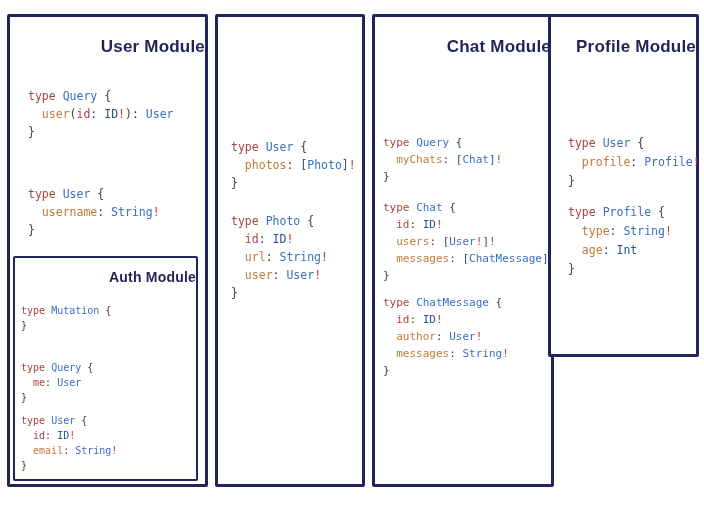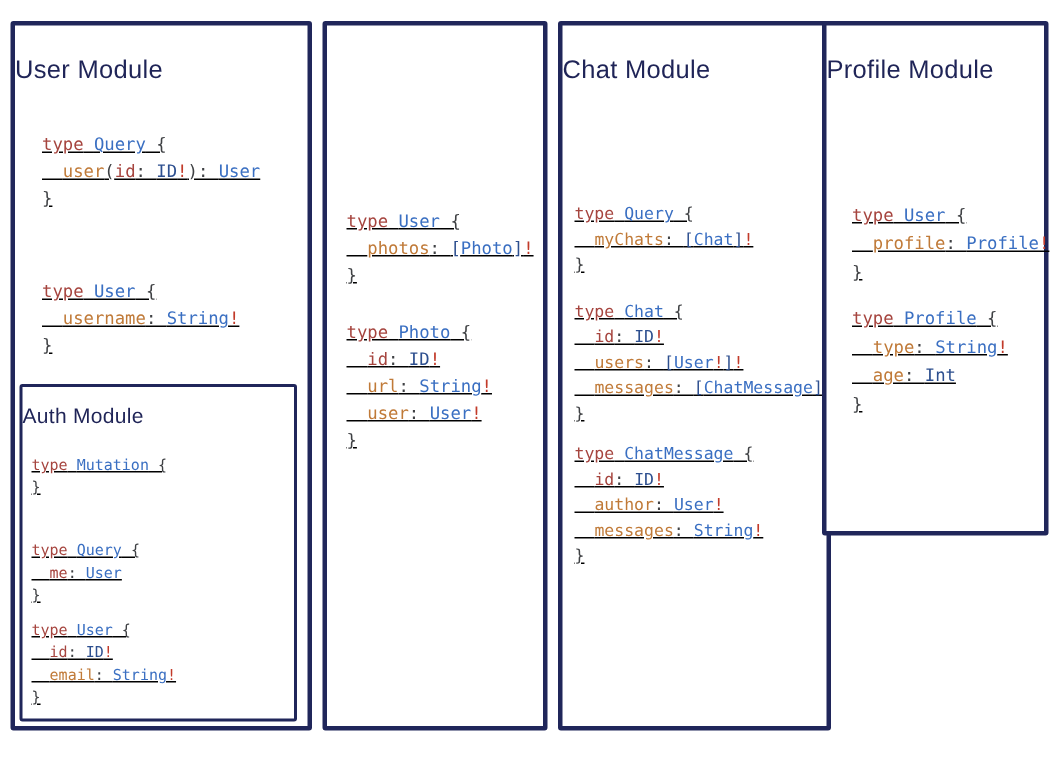--- a/index.html
+++ b/index.html
@@ -17,35 +17,34 @@
     border-radius: 2px;
     box-sizing: border-box;
   }
   #box-user    { left: 7px;   top: 14px;  width: 201px; height: 473px; }
   #box-gallery { left: 215px; top: 14px;  width: 150px; height: 473px; }
   #box-chat    { left: 372px; top: 14px;  width: 182px; height: 473px; }
   #box-profile { left: 548px; top: 14px;  width: 151px; height: 343px; }
   #box-auth    { left: 13px;  top: 256px; width: 185px; height: 225px; border-width: 2px; z-index: 2; }
 
   .module-title {
-    text-align: left;
-    font-weight: normal;
+    text-align: right;
+    font-weight: bold;
     color: var(--title, #1f2457);
     font-size: 17px;
     letter-spacing: 0.2px;
     margin-top: 20px;
   }
   #box-auth .module-title { font-size: 14px; margin-top: 11px; }
 
   .code {
     position: absolute;
     font-family: "DejaVu Sans Mono", monospace;
     font-size: 11.5px;
     line-height: 18px;
-    text-decoration: underline;
   }
   .code-line { white-space: pre; }
 
   
   #box-user .code       { left: 18px; }
   #user-code-1          { top: 70px; }
   #user-code-2          { top: 168px; }
 
   #box-gallery .code    { left: 13px; }
   #gallery-code-1       { top: 121px; }

